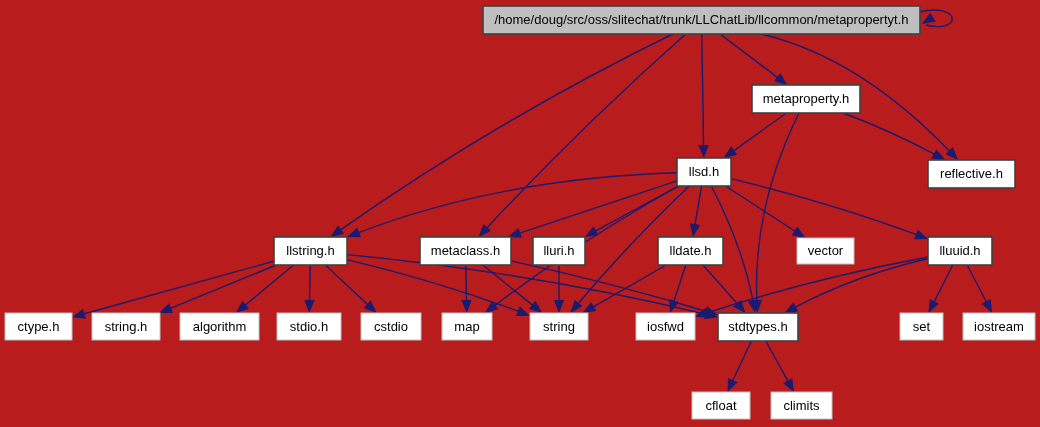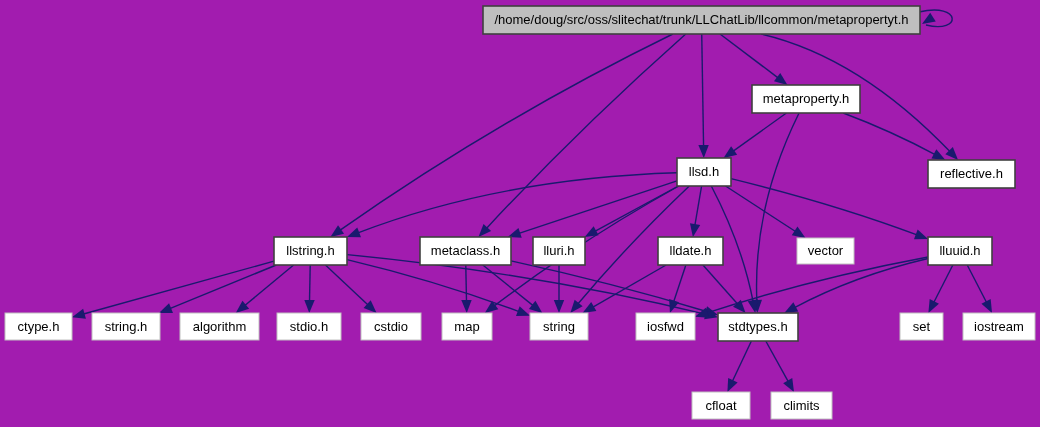--- a/index.html
+++ b/index.html
@@ -7,21 +7,21 @@
     padding: 0;
     background: #ffffff;
   }
   body {
     font-family: "Liberation Sans", sans-serif;
   }
   #graph-wrap {
     position: relative;
     width: 1040px;
     height: 427px;
-    background: #a21caf;
+    background: #b91c1c;
     overflow: hidden;
   }
   svg#dep-graph {
     display: block;
     width: 1040px;
     height: 427px;
   }
   .node-box {
     fill: #ffffff;
     stroke: #c0c0c0;

